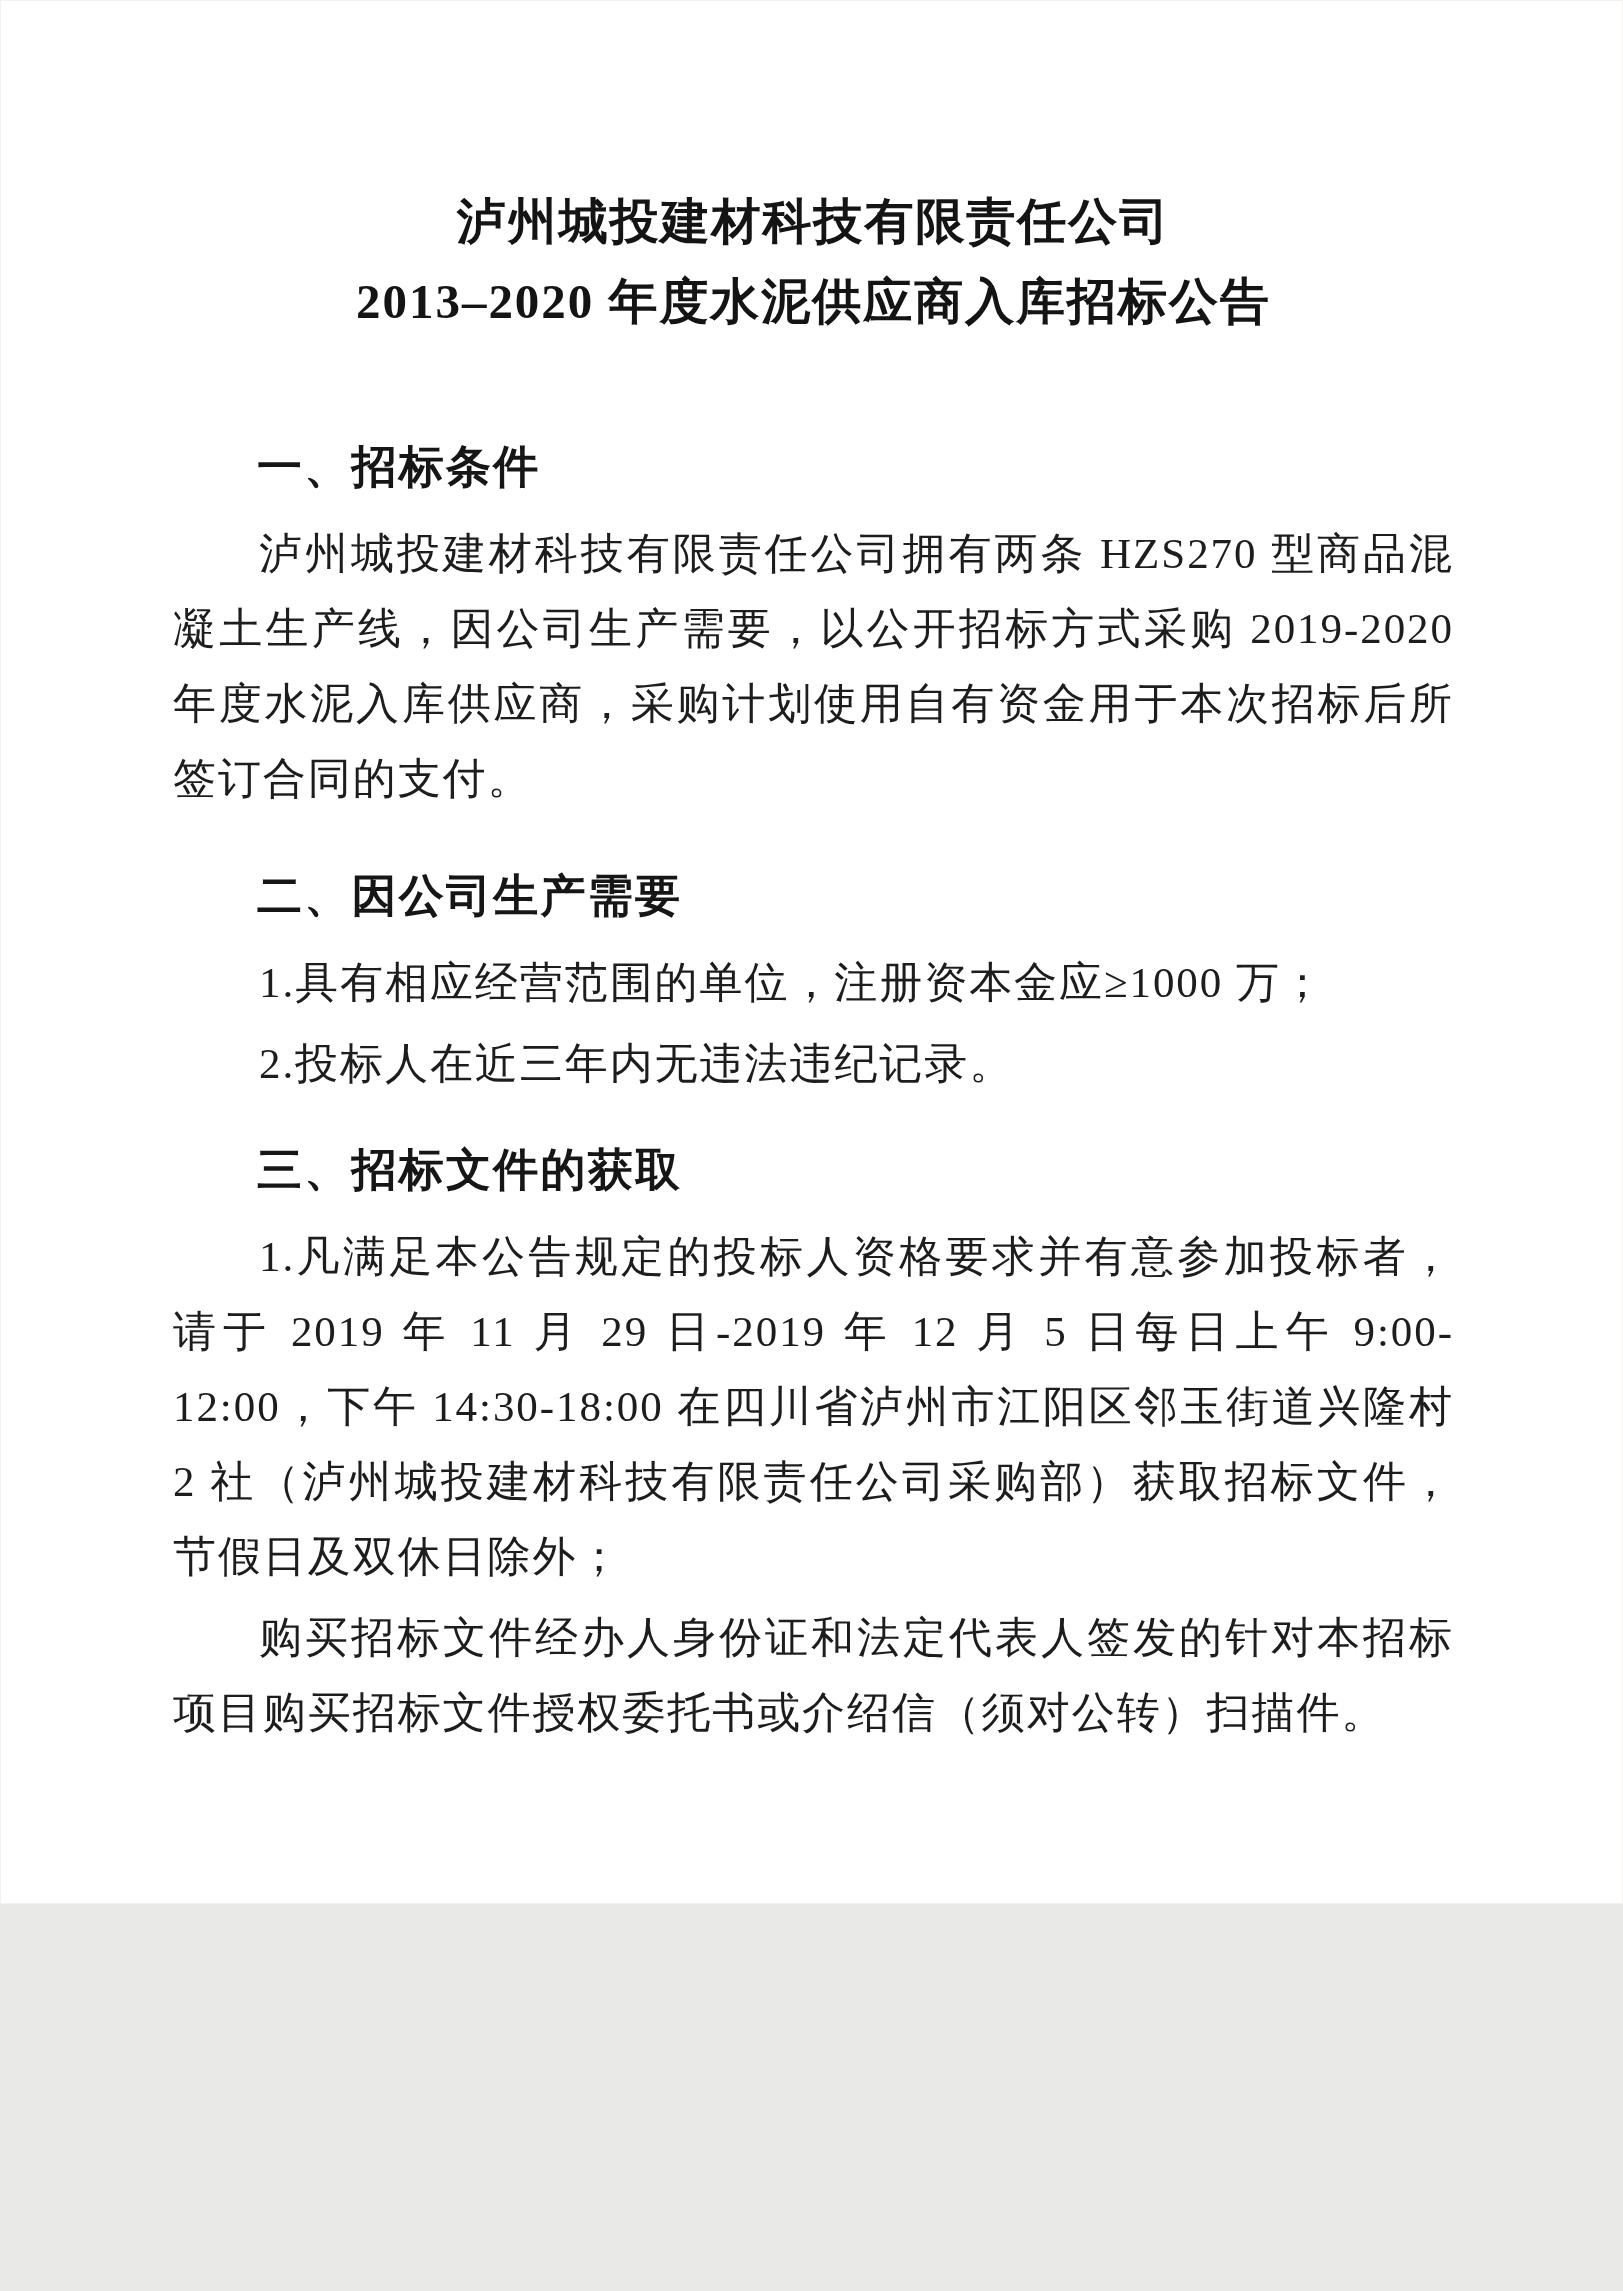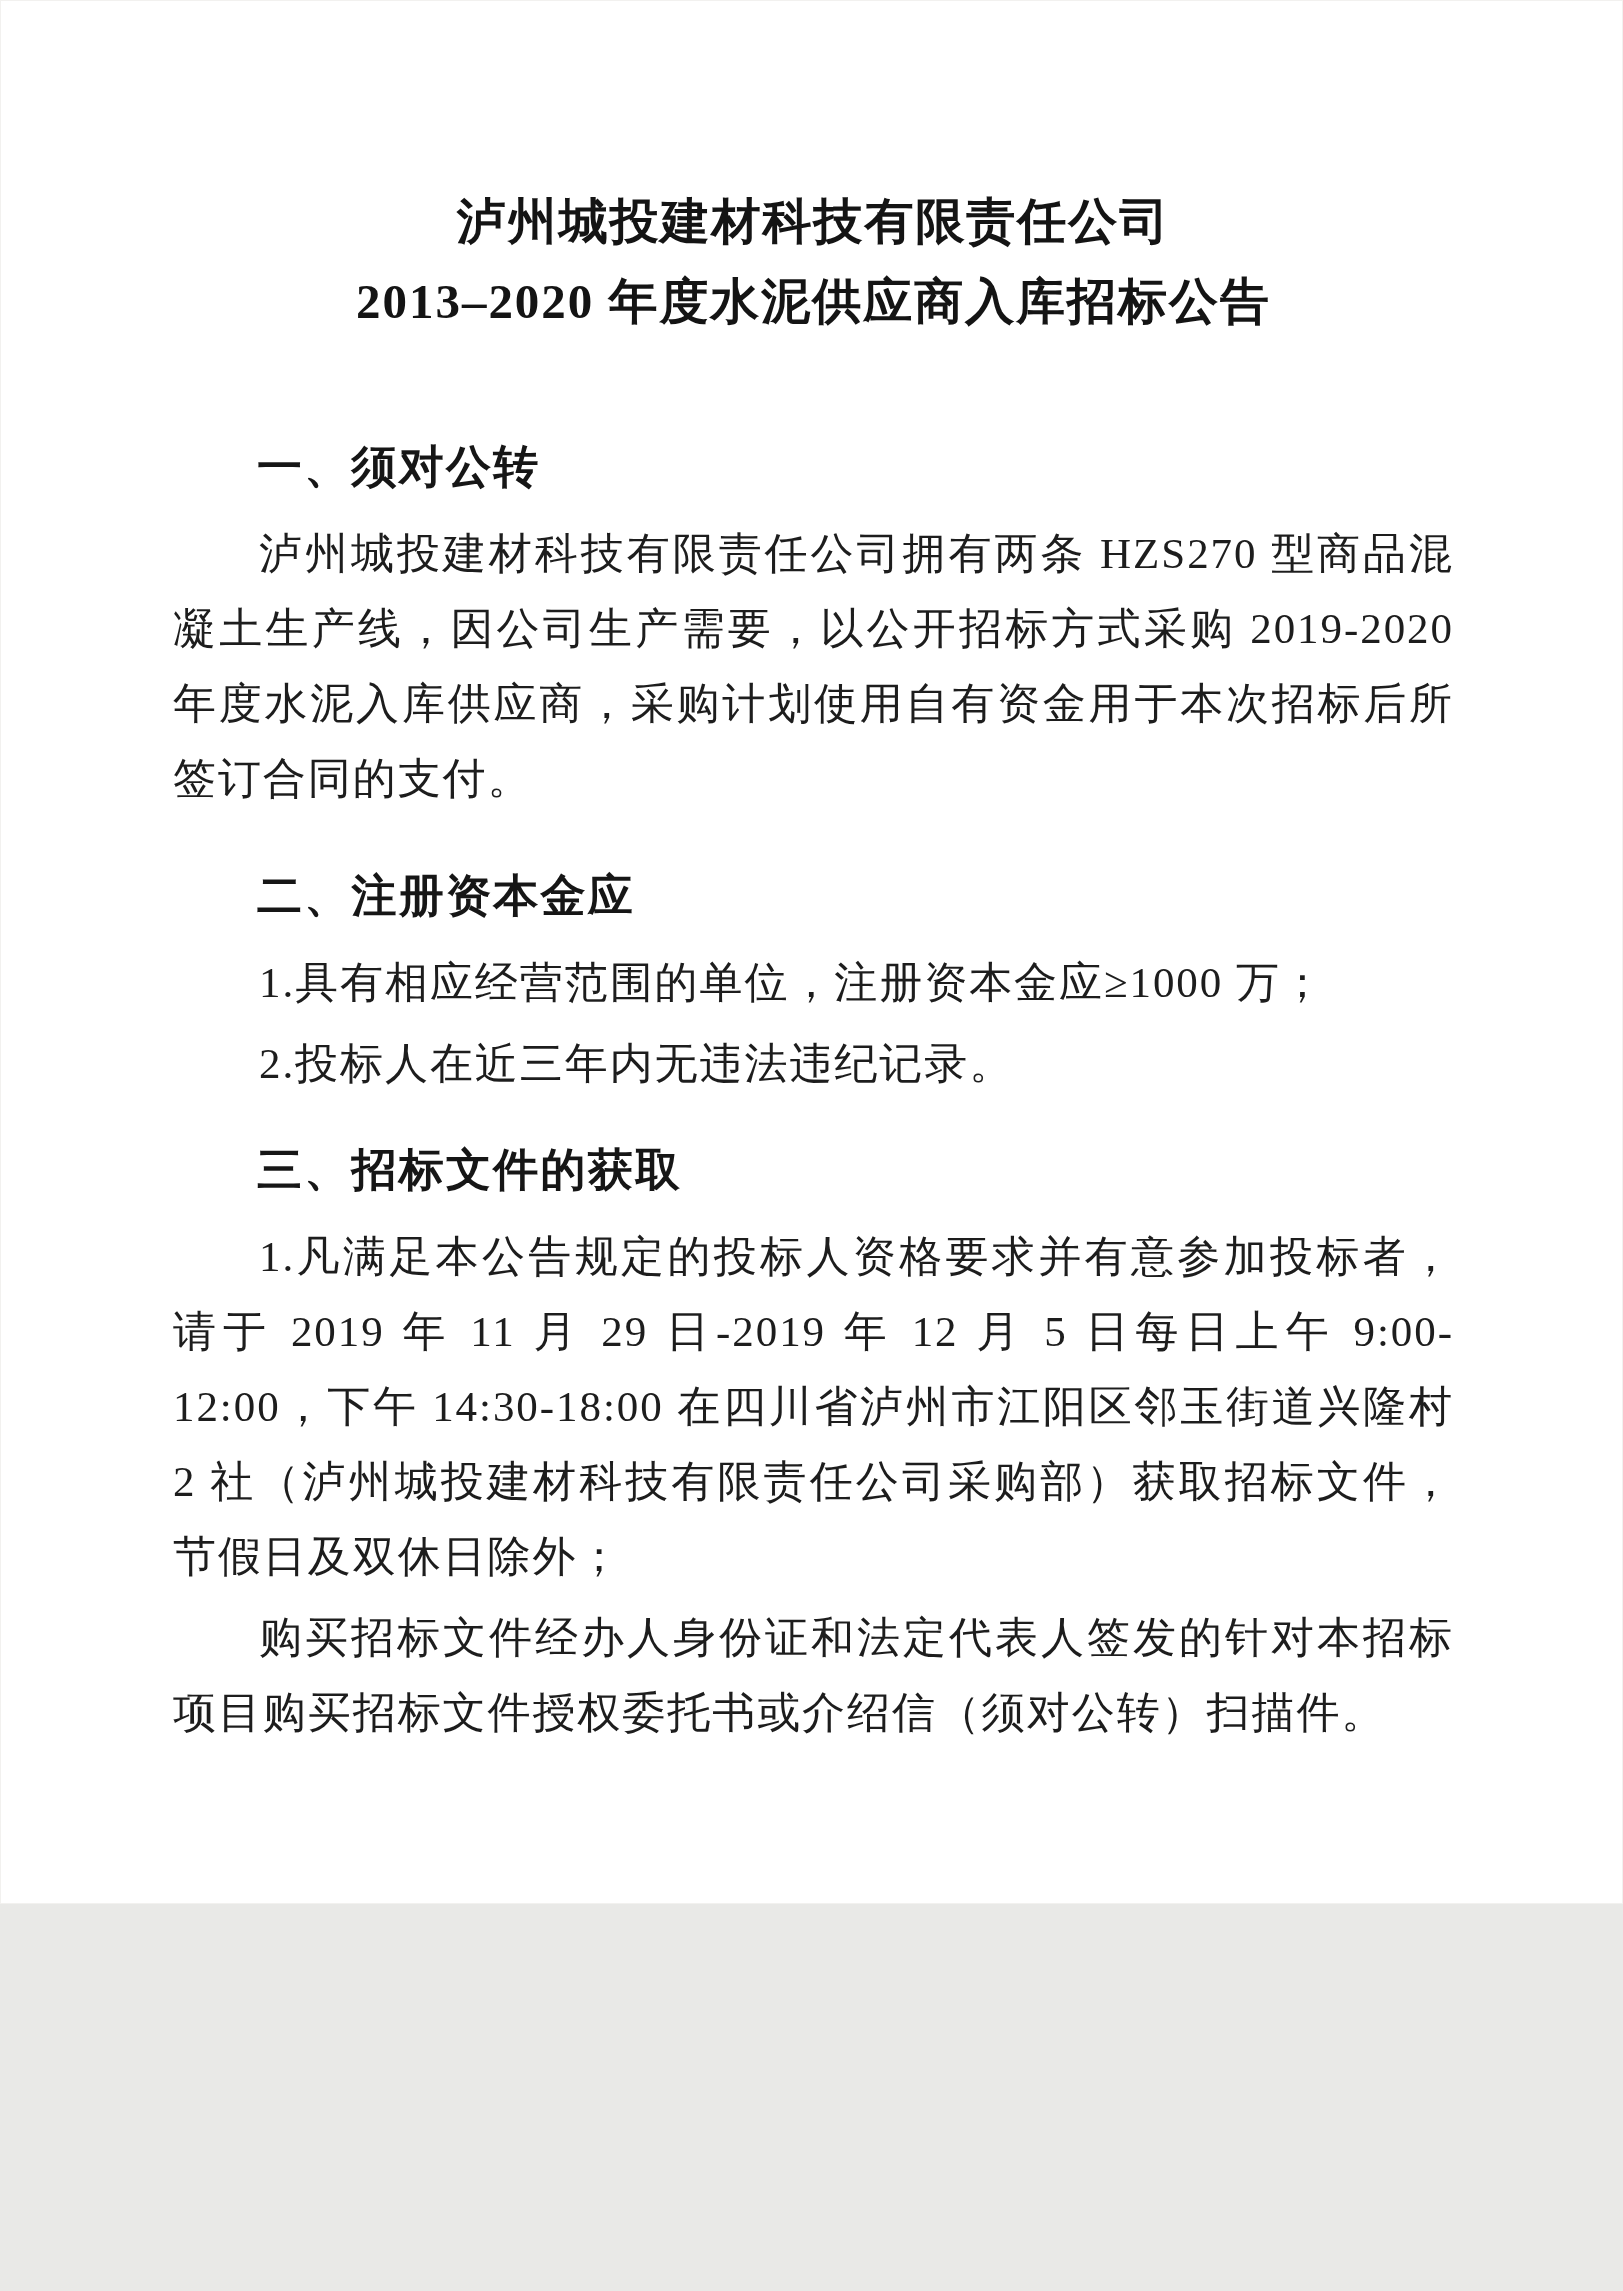--- a/index.html
+++ b/index.html
@@ -65,28 +65,28 @@
 
 <div class="page">
   <div class="content">
 
     <div class="title-block">
       <h1 class="title">泸州城投建材科技有限责任公司</h1>
       <h1 class="title">2013–2020 年度水泥供应商入库招标公告</h1>
     </div>
 
     <div class="section">
-      <h2 class="section-heading">一、须对公转</h2>
+      <h2 class="section-heading">一、招标条件</h2>
       <p class="para">泸州城投建材科技有限责任公司拥有两条 HZS270 型商品混凝土生产线，因公司生产需要，以公开招标方式采购 2019-2020 年度水泥入库供应商，采购计划使用自有资金用于本次招标后所签订合同的支付。</p>
     </div>
 
     <div class="spacer-after-sec1"></div>
 
     <div class="section">
-      <h2 class="section-heading">二、注册资本金应</h2>
+      <h2 class="section-heading">二、因公司生产需要</h2>
       <p class="para">1.具有相应经营范围的单位，注册资本金应≥1000 万；</p>
       <p class="para">2.投标人在近三年内无违法违纪记录。</p>
     </div>
 
     <div class="section">
       <h2 class="section-heading">三、招标文件的获取</h2>
       <p class="para">1.凡满足本公告规定的投标人资格要求并有意参加投标者，请于 2019 年 11 月 29 日-2019 年 12 月 5 日每日上午 9:00-12:00，下午 14:30-18:00 在四川省泸州市江阳区邻玉街道兴隆村 2 社（泸州城投建材科技有限责任公司采购部）获取招标文件，节假日及双休日除外；</p>
       <p class="para">购买招标文件经办人身份证和法定代表人签发的针对本招标项目购买招标文件授权委托书或介绍信（须对公转）扫描件。</p>
     </div>
 

